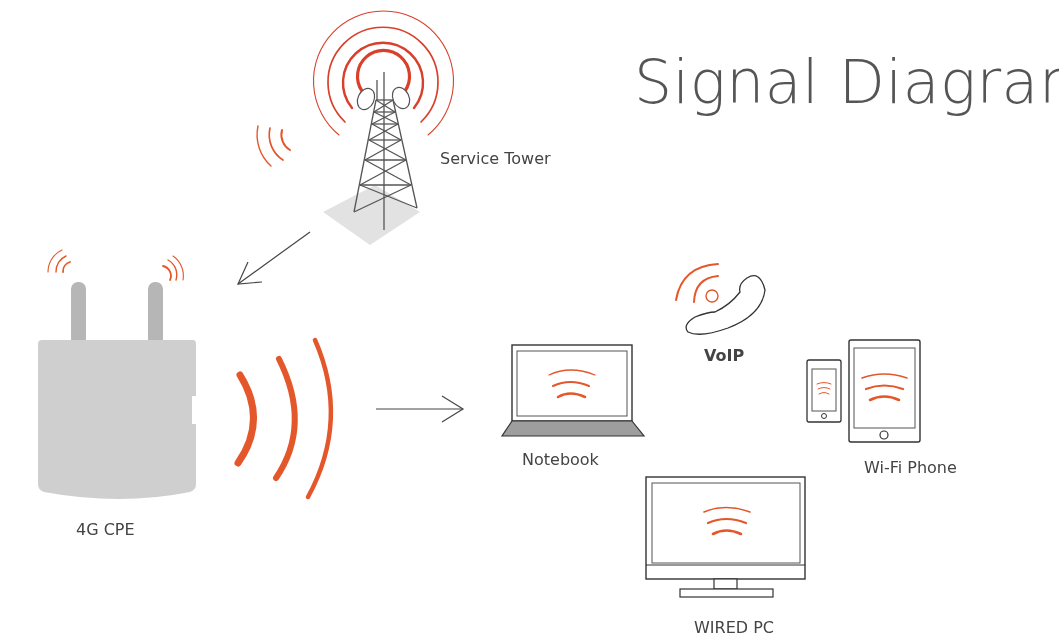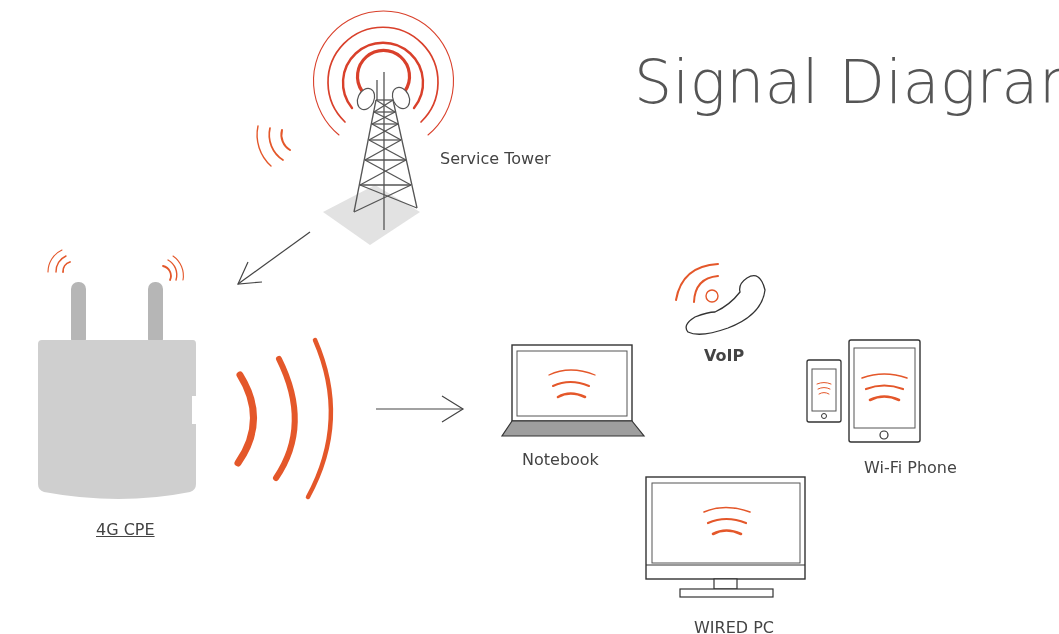--- a/index.html
+++ b/index.html
@@ -139,17 +139,17 @@
     <g fill="none" stroke="#e4572a" stroke-linecap="round">
       <path d="M704,512 Q725,503 750,512" stroke-width="1.6"></path>
       <path d="M708,523 Q726,515 746,523" stroke-width="2.2"></path>
       <path d="M713,534 Q726,527 741,534" stroke-width="2.6"></path>
     </g>
   </g>
 </svg>
 
 <div class="abs title">Signal Diagram</div>
 <div class="abs label" style="left:440px;top:149px;">Service Tower</div>
-<div class="abs label" style="left:96px;top:520px;text-decoration:underline;">4G CPE</div>
+<div class="abs label" style="left:76px;top:520px;">4G CPE</div>
 <div class="abs label" style="left:522px;top:450px;">Notebook</div>
 <div class="abs label" style="left:704px;top:346px;font-weight:bold;">VoIP</div>
 <div class="abs label" style="left:816px;top:458px;margin-left:48px;">Wi-Fi Phone</div>
 <div class="abs label" style="left:694px;top:618px;text-align:right;">WIRED PC</div>
 
 </body></html>

